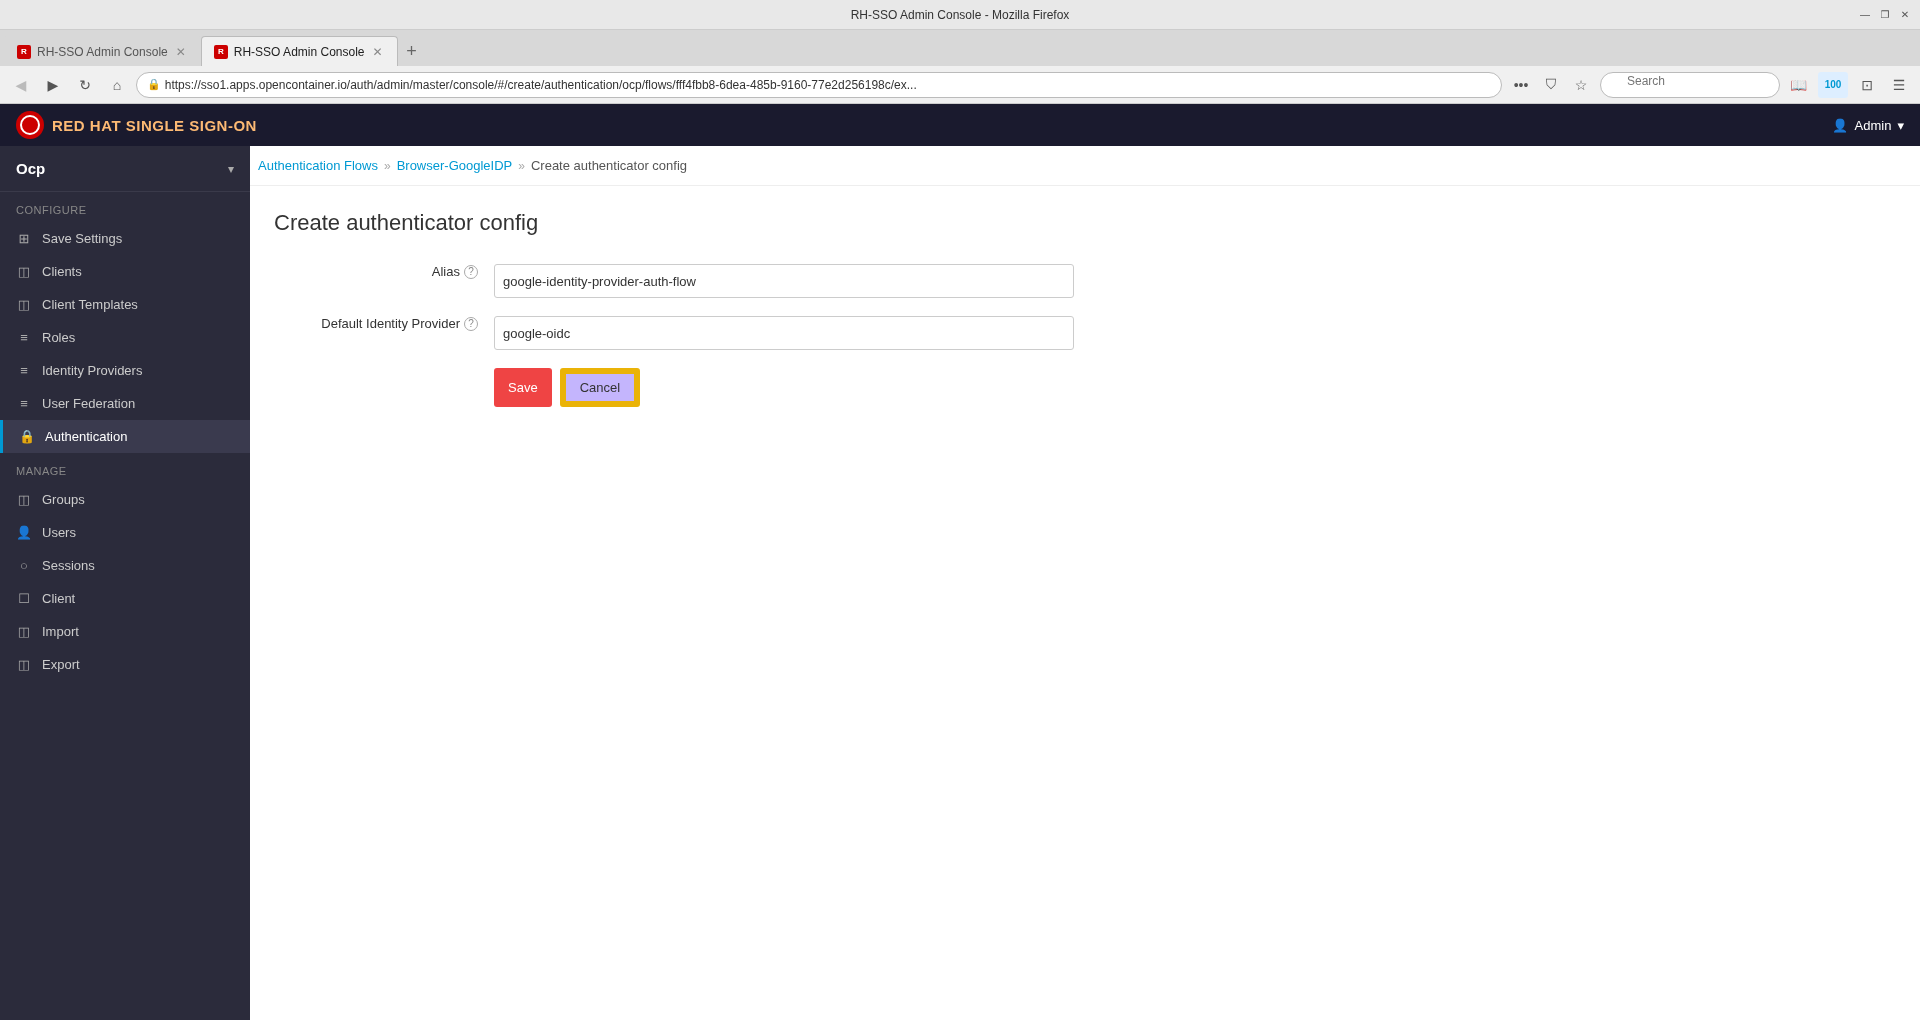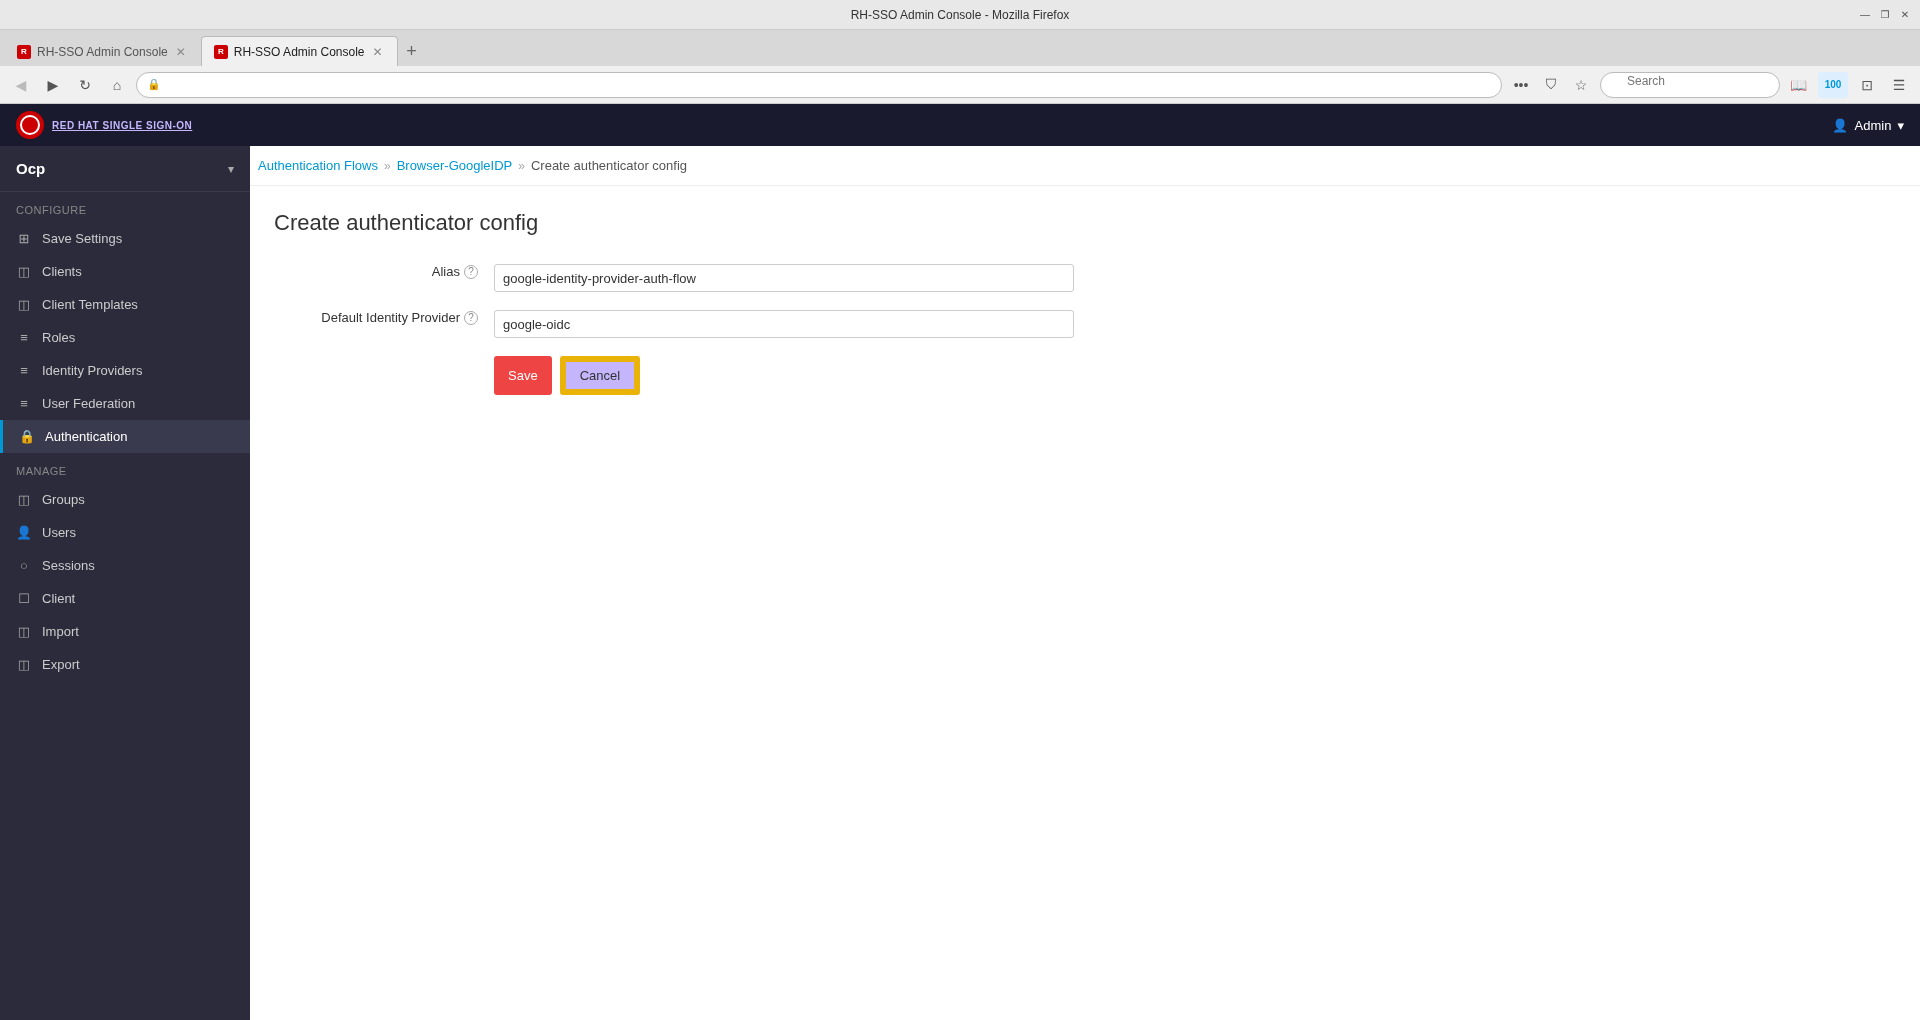--- a/index.html
+++ b/index.html
@@ -187,25 +187,24 @@
       align-items: center;
       justify-content: center;
     }
     .brand-logo-inner {
       width: 20px;
       height: 20px;
       border: 2px solid white;
       border-radius: 50%;
     }
     .brand-text {
-      color: #c4b5fd;
-      font-size: 10px;
+      color: #fdba74;
+      font-size: 15px;
       font-weight: bold;
       letter-spacing: 0.5px;
-      text-decoration: underline;
     }
     .user-menu {
       display: flex;
       align-items: center;
       gap: 6px;
       color: white;
       font-size: 13px;
       cursor: pointer;
     }
 
@@ -332,21 +331,21 @@
       border: 1px solid #aaa;
       display: flex;
       align-items: center;
       justify-content: center;
       font-size: 10px;
       color: #888;
       cursor: pointer;
     }
     .form-input {
       width: 580px;
-      height: 28px;
+      height: 34px;
       border: 1px solid #ccc;
       border-radius: 3px;
       padding: 0 8px;
       font-size: 13px;
       color: #333;
     }
     .form-buttons {
       margin-left: 220px;
       display: flex;
       gap: 8px;
@@ -397,20 +396,21 @@
   <div class="tab-new">+</div>
 </div>
 
 <div class="nav-bar">
   <button class="nav-btn disabled">◀</button>
   <button class="nav-btn">▶</button>
   <button class="nav-btn">↻</button>
   <button class="nav-btn">⌂</button>
   <div class="address-bar">
     <span class="lock-icon">🔒</span>
+    <span class="url-text">https://sso1.apps.opencontainer.io/auth/admin/master/console/#/create/authentication/ocp/flows/fff4fbb8-6dea-485b-9160-77e2d256198c/ex...</span>
   </div>
   <div class="nav-tools">
     <button class="nav-btn">•••</button>
     <button class="nav-btn">⛉</button>
     <button class="nav-btn">☆</button>
   </div>
   <div class="search-wrapper">
     <span class="search-icon">🔍</span>
     <input class="search-box" type="text" placeholder="Search" style="">
   </div>

